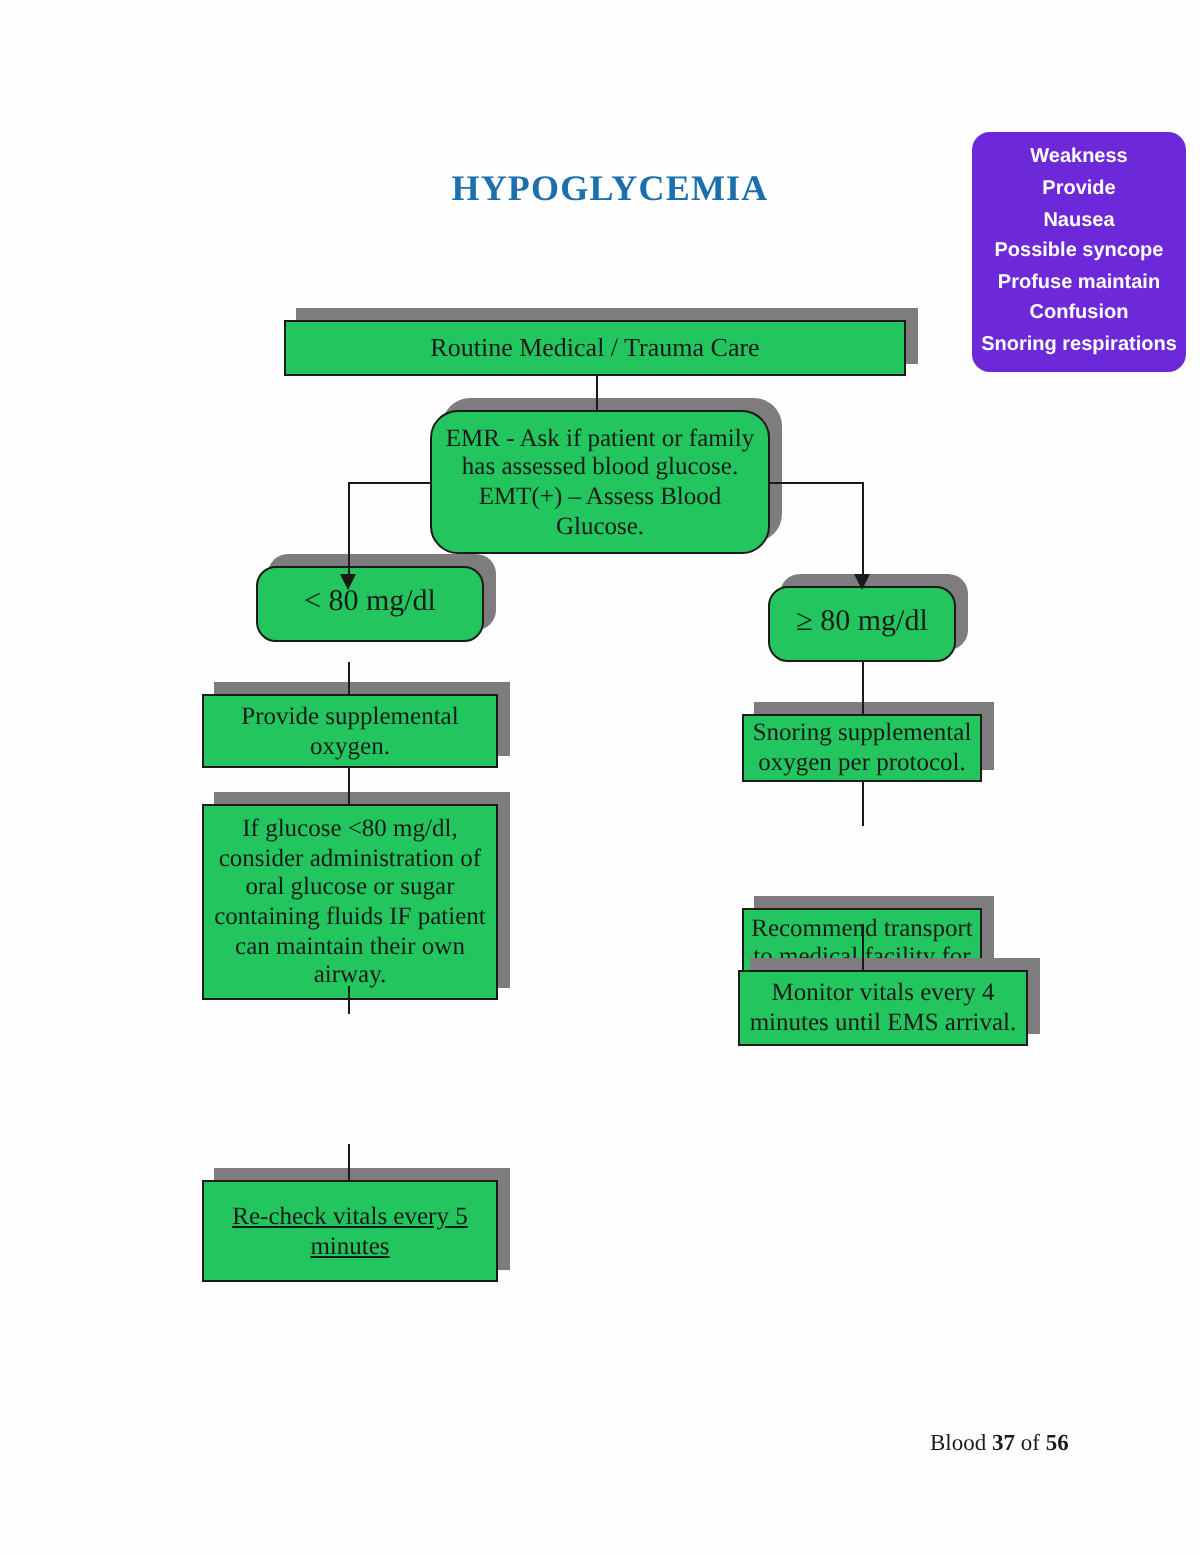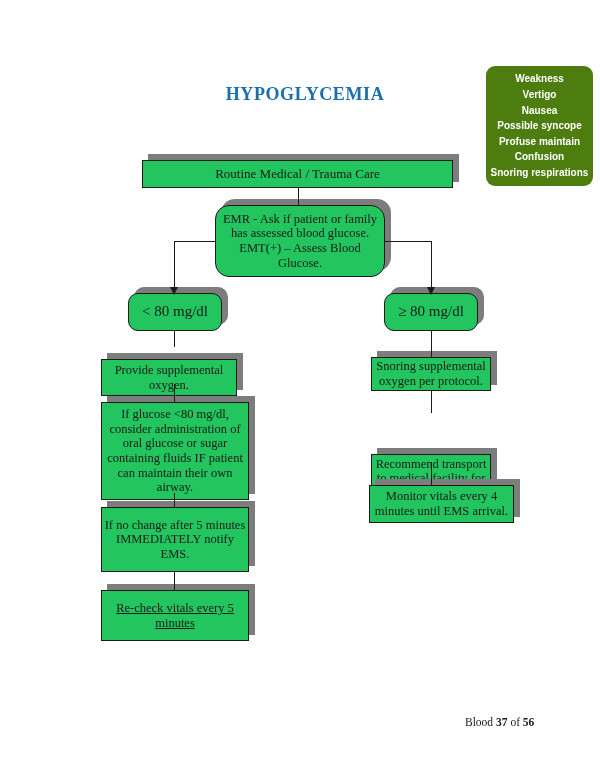--- a/index.html
+++ b/index.html
@@ -4,21 +4,21 @@
 <style>
   html,body{margin:0;padding:0;background:#fff;}
   .page{position:relative;width:600px;height:777px;background:#fefefe;
         font-family:"Liberation Serif",serif;color:#1a1a1a;overflow:hidden;}
 
   .title{position:absolute;left:0;top:84px;width:610px;text-align:center;
          font-size:18px;font-weight:bold;letter-spacing:.6px;color:#1b6fae;
          font-family:"Liberation Serif",serif;}
 
   .symptoms{position:absolute;left:486px;top:66px;width:107px;height:120px;
-            background:#4d7c0f;border-radius:9px;color:#fff;
+            background:#6d28d9;border-radius:9px;color:#fff;
             font-family:"Liberation Sans",sans-serif;font-weight:bold;font-size:10px;
             display:flex;flex-direction:column;justify-content:center;text-align:center;
             line-height:15.6px;}
 
   .box{position:absolute;background:#22c55e;border:1.4px solid #1a1a1a;
        box-shadow:6px -6px 0 #7d7d7d;display:flex;align-items:center;justify-content:center;
        text-align:center;font-size:12.5px;line-height:1.17;padding:2px;box-sizing:border-box;}
   .rounded{border-radius:16px;border-width:1.6px;}
   .branch{border-radius:10px;border-width:1.6px;font-size:15px;}
 
@@ -32,39 +32,38 @@
 </style>
 </head>
 <body>
 
 <div class="page">
 
   <div class="title">HYPOGLYCEMIA</div>
 
   <div class="symptoms">
     <div>Weakness</div>
-    <div>Vertigo</div>
+    <div>Provide</div>
     <div>Nausea</div>
     <div>Possible syncope</div>
     <div>Profuse maintain</div>
     <div>Confusion</div>
     <div>Snoring respirations</div>
   </div>
 
   <div class="box" style="left:142px;top:160px;width:311px;height:28px;font-size:13px;">Routine Medical / Trauma Care</div>
 
   <div class="box rounded" style="left:215px;top:205px;width:170px;height:72px;border-radius:14px;">EMR - Ask if patient or family has assessed blood glucose. EMT(+) – Assess Blood Glucose.</div>
 
-  <div class="box branch" style="left:128px;top:293px;width:94px;height:38px;">&lt; 80 mg/dl</div>
+  <div class="box branch" style="left:128px;top:283px;width:114px;height:38px;">&lt; 80 mg/dl</div>
 
   <div class="box branch" style="left:384px;top:293px;width:94px;height:38px;">≥ 80 mg/dl</div>
 
-  <div class="box" style="left:101px;top:359px;width:136px;height:37px;">Provide supplemental oxygen.</div>
+  <div class="box" style="left:101px;top:347px;width:148px;height:37px;">Provide supplemental oxygen.</div>
   <div class="box" style="left:101px;top:402px;width:148px;height:98px;">If glucose &lt;80 mg/dl, consider administration of oral glucose or sugar containing fluids IF patient can maintain their own airway.</div>
-  <div class="box" style="left:101px;top:507px;width:148px;height:65px;">If no change after 5 minutes IMMEDIATELY notify EMS.</div>
   <div class="box" style="left:101px;top:590px;width:148px;height:51px;text-decoration:underline;">Re-check vitals every 5 minutes</div>
 
   <div class="box" style="left:371px;top:357px;width:120px;height:34px;">Snoring supplemental oxygen per protocol.</div>
   <div class="box" style="left:371px;top:413px;width:120px;height:49px;margin-top:41px;">Recommend transport to medical facility for symptoms.</div>
   <div class="box" style="left:369px;top:485px;width:145px;height:38px;">Monitor vitals every 4 minutes until EMS arrival.</div>
 
   <div class="vline" style="left:298px;top:188px;height:17px;"></div>
 
   <div class="hline" style="left:174px;top:241px;width:41px;"></div>
   <div class="vline" style="left:174px;top:241px;height:47px;"></div>

